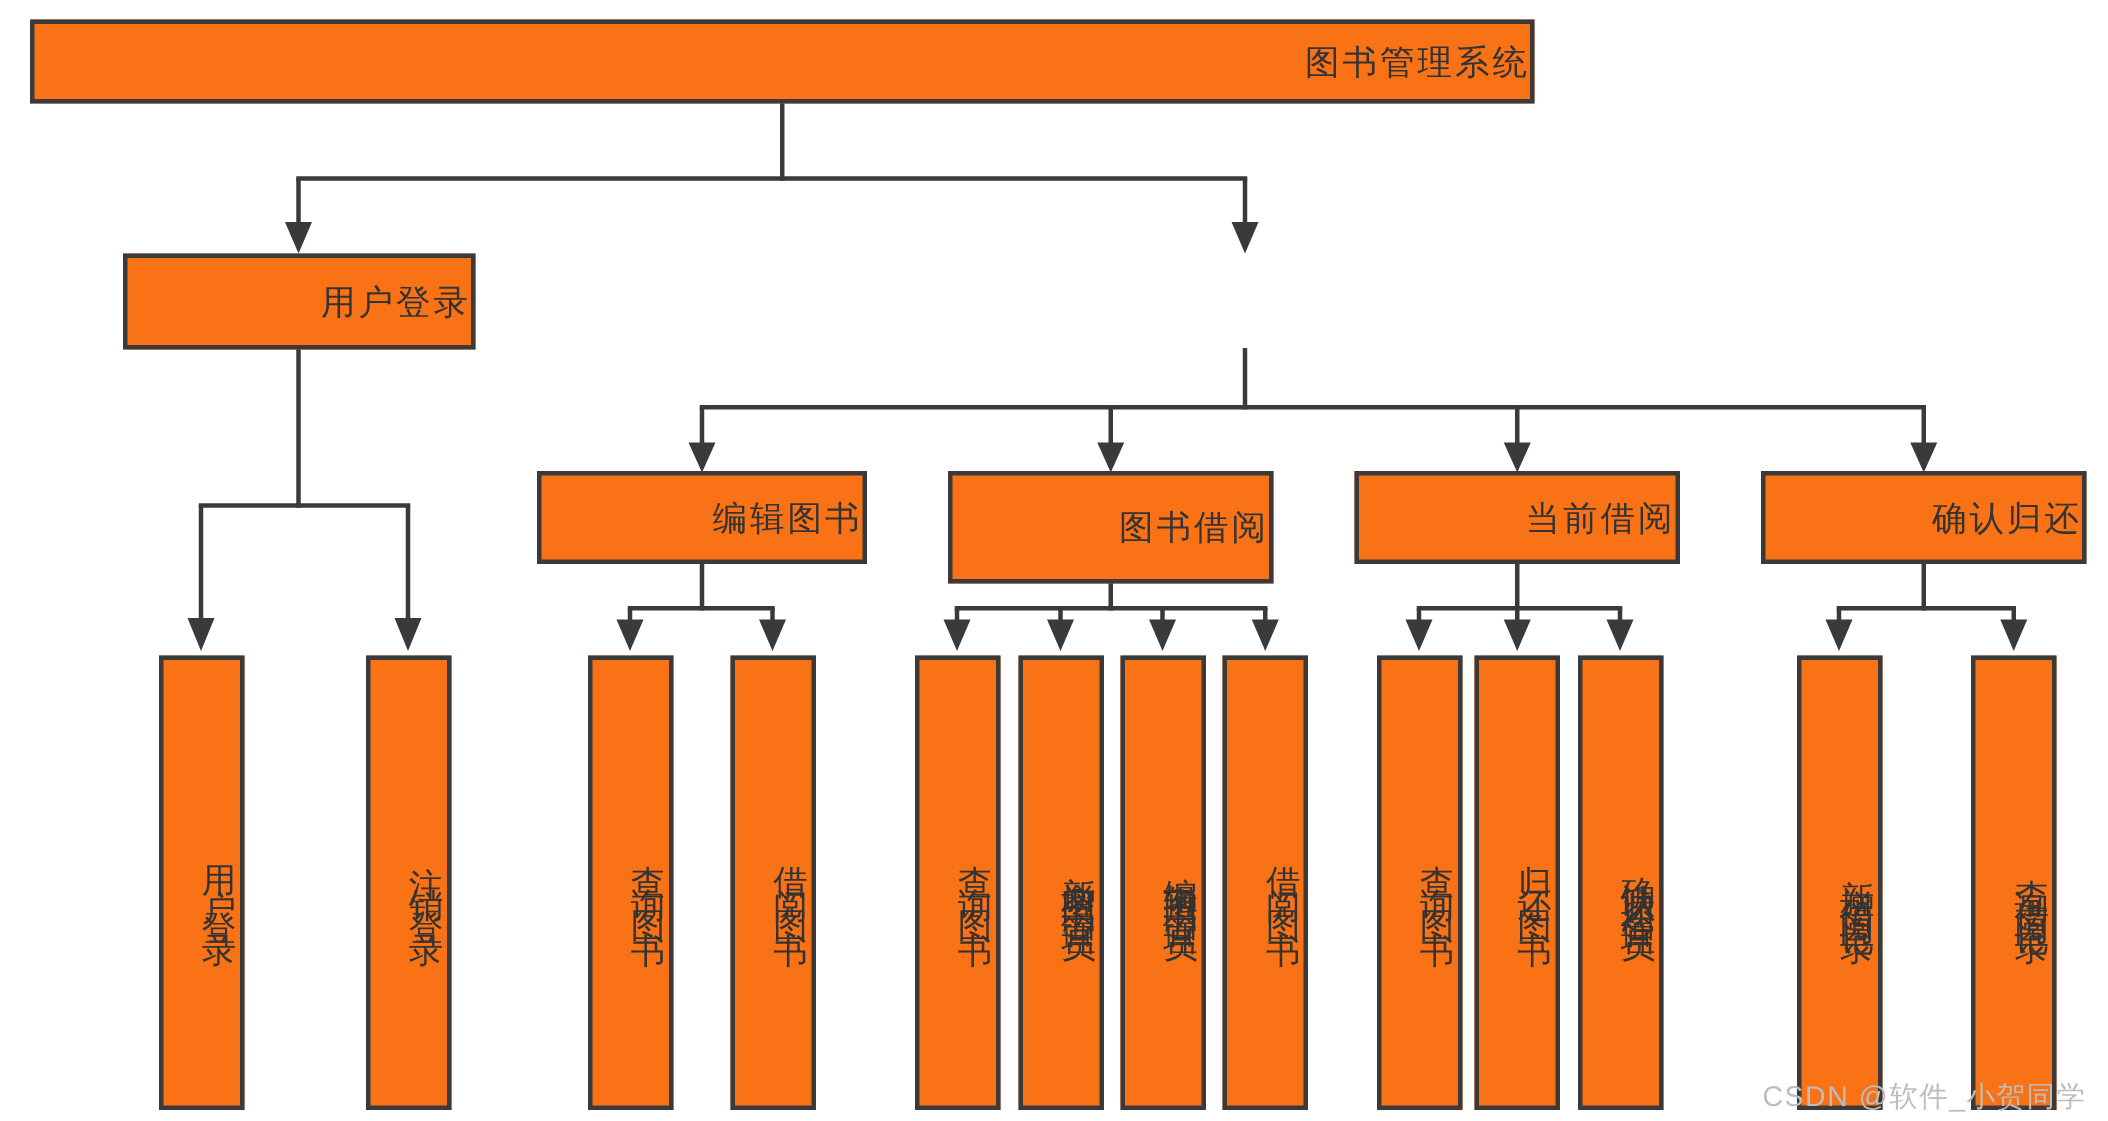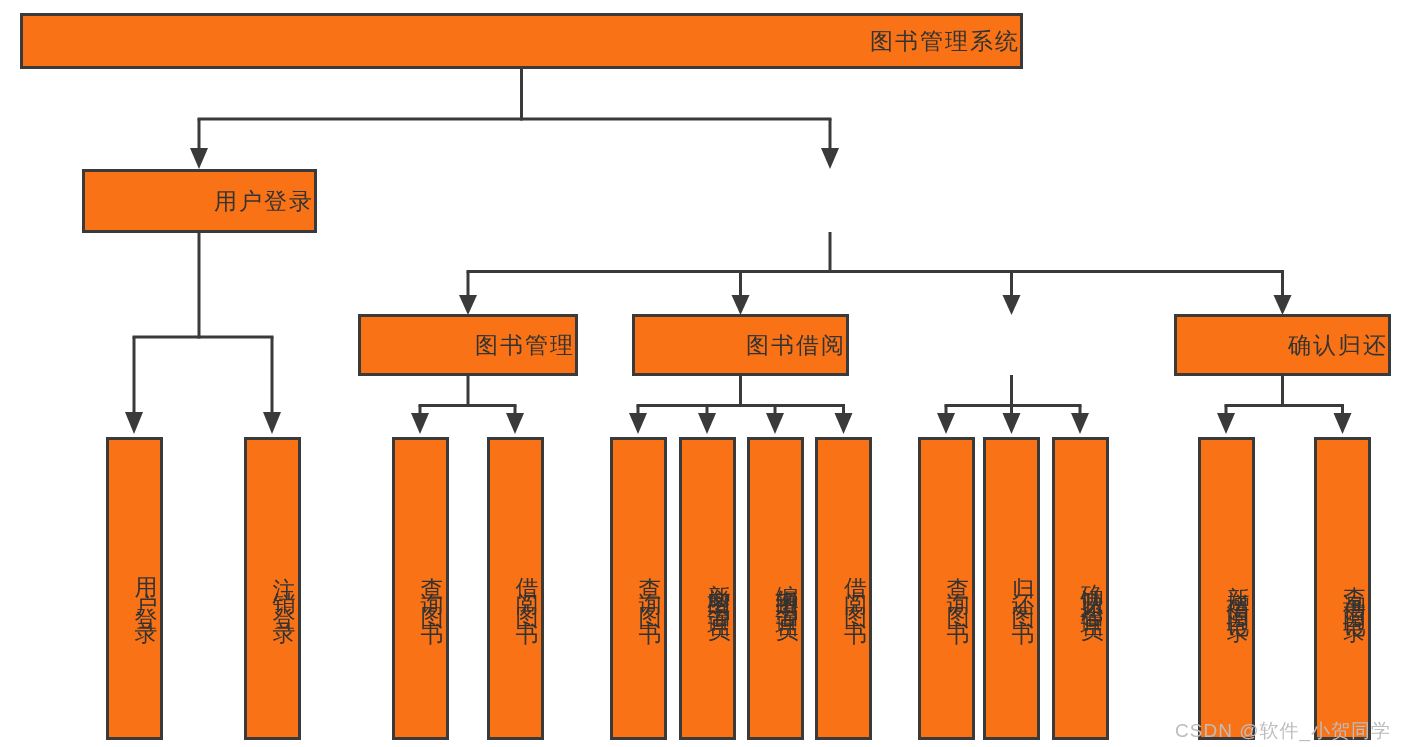--- a/index.html
+++ b/index.html
@@ -130,24 +130,27 @@
 
   <div class="box h" style="left:20px;top:13px;width:1003px;height:56px">
     <span>图书管理系统</span>
   </div>
 
   <div class="box h" style="left:82px;top:169px;width:235px;height:64px">
     <span>用户登录</span>
   </div>
 
   <div class="box h" style="left:358px;top:314px;width:220px;height:62px">
-    <span>图书管理</span>
-  </div>
-  <div class="box h" style="left:632px;top:314px;width:217px;height:62px">
+    <span>编辑图书</span>
+  </div>
+  <div class="box h" style="left:632px;top:314px;width:217px;height:75px">
     <span>图书借阅</span>
+  </div>
+  <div class="box h" style="left:903px;top:314px;width:217px;height:62px">
+    <span>当前借阅</span>
   </div>
   <div class="box h" style="left:1174px;top:314px;width:217px;height:62px">
     <span>确认归还</span>
   </div>
 
   <div class="box v ls4" style="left:105.5px">
     <span>用户登录</span>
   </div>
   <div class="box v ls4" style="left:243.5px">
     <span>注销登录</span>

